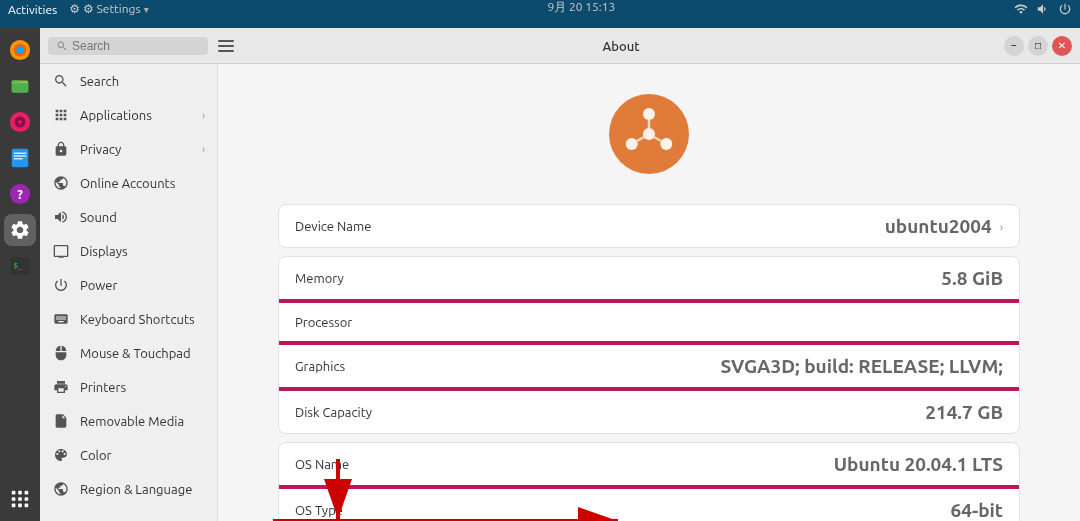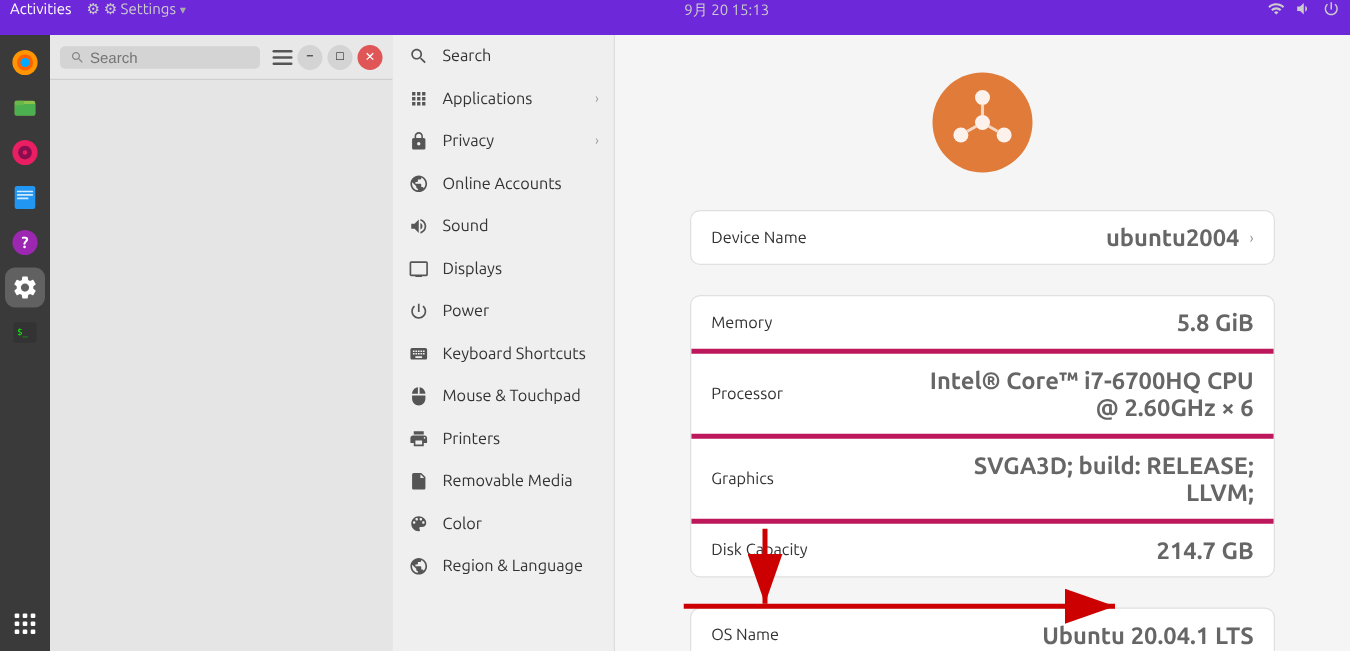--- a/index.html
+++ b/index.html
@@ -10,25 +10,25 @@
       font-family: 'Ubuntu', 'Segoe UI', sans-serif;
       font-size: 13px;
       background: #3c3c3c;
       display: flex;
       flex-direction: column;
     }
 
     
     .topbar {
       height: 28px;
-      background: #6d28d9;
-      display: flex;
-      align-items: flex-start;
+      background: #0c4a6e;
+      display: flex;
+      align-items: flex-end;
       justify-content: space-between;
-      padding: 0 8px;
+      padding: 12px 8px;
       color: #ccc;
       font-size: 12px;
       flex-shrink: 0;
     }
     .topbar-left { display: flex; align-items: center; gap: 12px; }
     .topbar-center { display: flex; align-items: center; gap: 6px; }
     .topbar-right { display: flex; align-items: center; gap: 8px; }
     .topbar-activities { color: #fff; font-size: 12px; }
     .topbar-settings { display: flex; align-items: center; gap: 3px; }
 
@@ -58,22 +58,22 @@
       align-items: center;
       justify-content: center;
       cursor: pointer;
     }
     .dock-icon svg { width: 22px; height: 22px; }
 
     
     .settings-window {
       flex: 1;
       display: flex;
-      flex-direction: row;
-      background: #e5e5e5;
+      flex-direction: column;
+      background: #000000;
     }
 
     
     .settings-titlebar {
       height: 36px;
       background: #e8e8e8;
       border-bottom: 1px solid #d0d0d0;
       display: flex;
       align-items: center;
       padding: 0 8px;
@@ -163,21 +163,21 @@
       border-radius: 50%;
       background: #e07b39;
       display: flex; align-items: center; justify-content: center;
       position: relative;
     }
 
     .info-card {
       background: #fff;
       border-radius: 8px;
       border: 1px solid #e0e0e0;
-      margin-bottom: 24px;
+      margin-bottom: 8px;
       overflow: hidden;
     }
     .info-row {
       display: flex;
       align-items: center;
       padding: 10px 16px;
       border-bottom: 4px solid #be185d;
       min-height: 42px;
     }
     .info-row:last-child { border-bottom: none; }
@@ -298,20 +298,23 @@
             <path d="M15.5 14h-.79l-.28-.27C15.41 12.59 16 11.11 16 9.5 16 5.91 13.09 3 9.5 3S3 5.91 3 9.5 5.91 16 9.5 16c1.61 0 3.09-.59 4.23-1.57l.27.28v.79l5 4.99L20.49 19l-4.99-5zm-6 0C7.01 14 5 11.99 5 9.5S7.01 5 9.5 5 14 7.01 14 9.5 11.99 14 9.5 14z"></path>
           </svg>
           <input type="text" placeholder="Search" style="">
         </div>
         <div class="hamburger-btn">
           <span></span>
             <span></span>
             <span></span>
         </div>
       </div>
+      <div class="titlebar-center">
+        <span>About</span>
+      </div>
       <div class="titlebar-right">
         <button class="win-btn win-btn-min">−</button>
         <button class="win-btn win-btn-max">□</button>
         <button class="win-btn win-btn-close">✕</button>
       </div>
     </div>
 
     <div class="settings-content">
 
       <div class="sidebar">
@@ -453,21 +456,20 @@
           </div>
         </div>
 
         <div class="info-card">
           <div class="info-row">
             <span class="info-label">Memory</span>
             <span class="info-value">5.8 GiB</span>
           </div>
           <div class="info-row">
             <span class="info-label">Processor</span>
-            <span class="info-value">Intel® Core™ i7-6700HQ CPU @ 2.60GHz × 6</span>
           </div>
           <div class="info-row">
             <span class="info-label">Graphics</span>
             <span class="info-value">SVGA3D; build: RELEASE; LLVM;</span>
           </div>
           <div class="info-row">
             <span class="info-label">Disk Capacity</span>
             <span class="info-value">214.7 GB</span>
           </div>
         </div>

